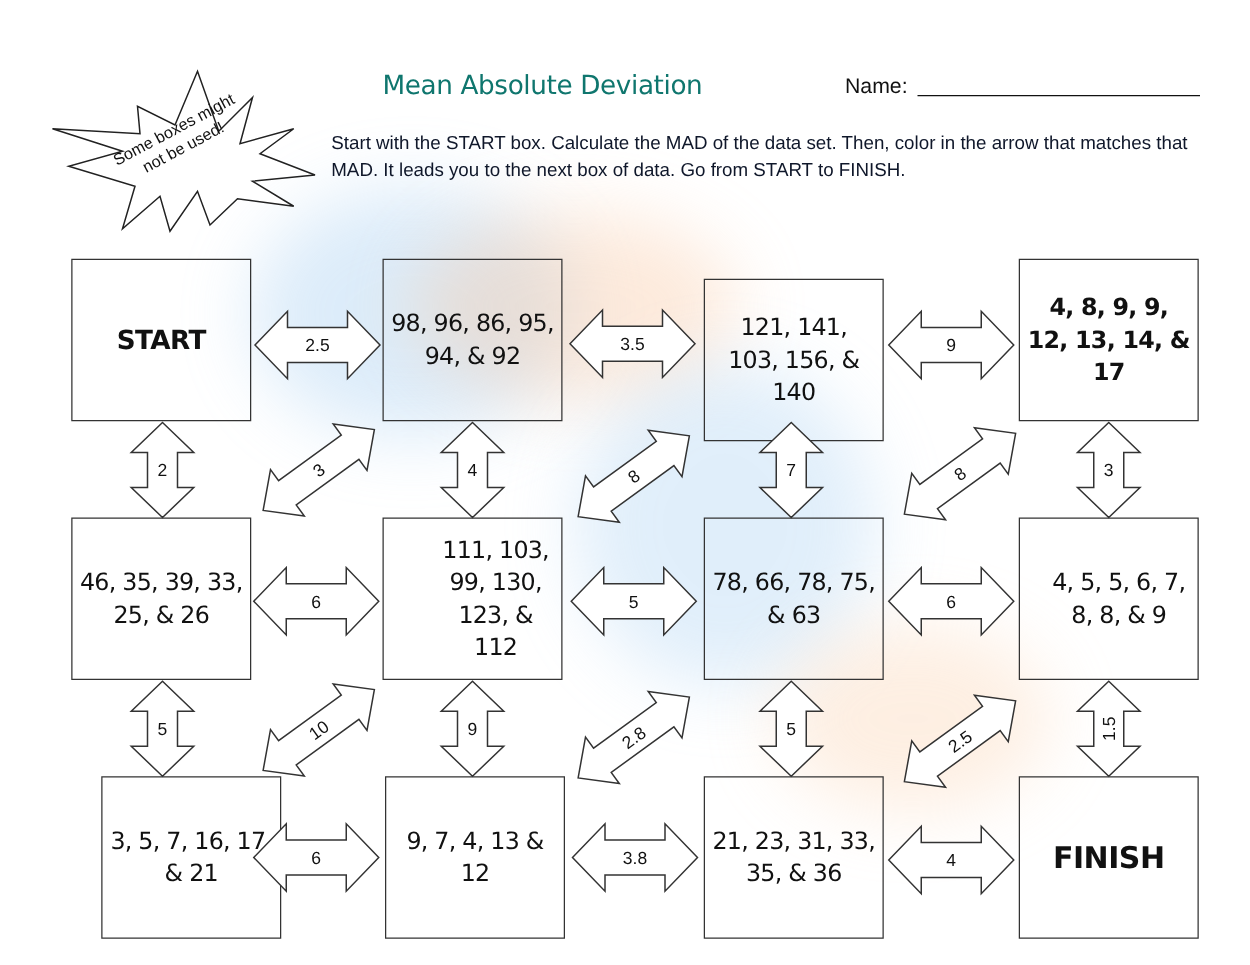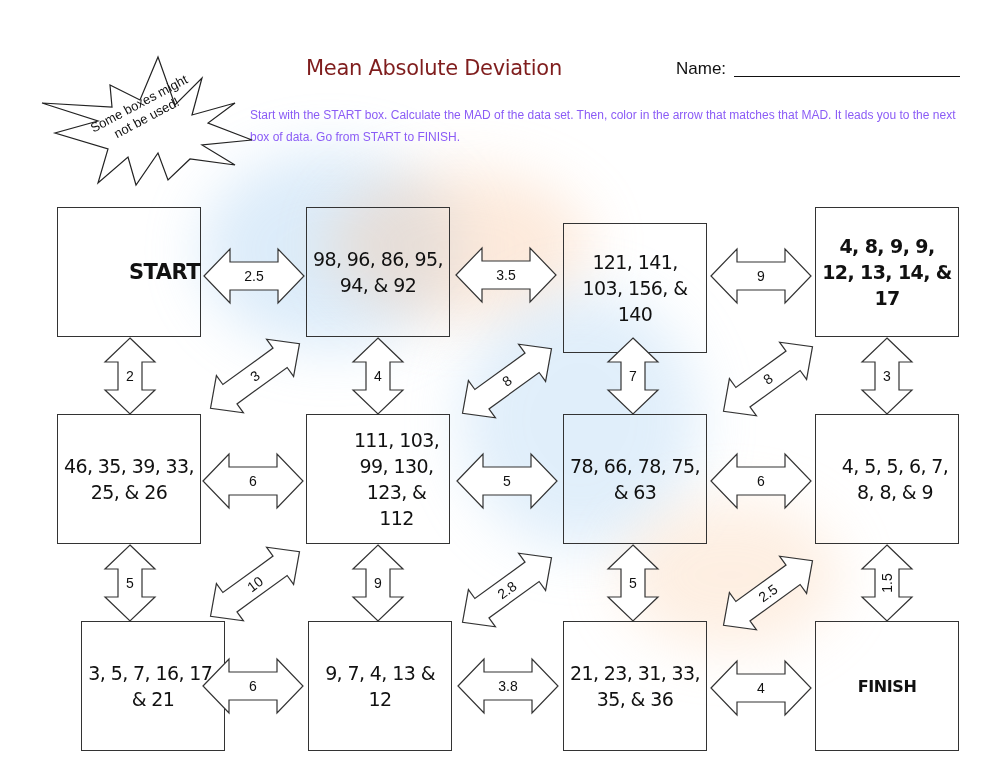--- a/index.html
+++ b/index.html
@@ -3,41 +3,41 @@
 <meta charset="utf-8">
 <style>
   html, body { margin: 0; padding: 0; }
   body {
     width: 1000px; height: 772px; position: relative; overflow: hidden;
     background: #ffffff; font-family: "Liberation Sans", sans-serif; color: #111;
   }
   .wm { position: absolute; border-radius: 50%; filter: blur(28px); opacity: 0.35; pointer-events: none; }
   .title {
     position: absolute; left: 306px; top: 56px; font-size: 21px;
-    font-family: "DejaVu Sans", sans-serif; font-weight: normal; letter-spacing: -0.3px; color: #7f1d1d;
+    font-family: "DejaVu Sans", sans-serif; font-weight: normal; letter-spacing: -0.3px; color: #0f766e;
   }
   .name-label { position: absolute; left: 676px; top: 59px; font-size: 17px; }
   .name-line { position: absolute; left: 734px; top: 76px; width: 226px; border-bottom: 1.5px solid #111; }
   .instructions {
-    position: absolute; left: 250px; top: 104px; width: 720px;
-    font-size: 12px; line-height: 22px; color: #8b5cf6;
+    position: absolute; left: 265px; top: 104px; width: 720px;
+    font-size: 15px; line-height: 22px; color: #0f172a;
   }
   .star { position: absolute; left: 40px; top: 45px; width: 215px; height: 155px; }
   .star-text {
     position: absolute; left: 88px; top: 95px; width: 110px; text-align: center;
     font-size: 13px; line-height: 16px; transform: rotate(-28deg); transform-origin: center;
   }
   .box {
     position: absolute; width: 144px; height: 130px; border: 1.3px solid #333;
     box-sizing: border-box; display: flex; flex-direction: column;
     align-items: center; justify-content: center; text-align: center; background: transparent;
   }
   .box .label { font-size: 21px; font-weight: bold; line-height: 24px; font-family: "DejaVu Sans", sans-serif; letter-spacing: -0.5px; }
   .box .data { font-size: 19px; line-height: 26px; font-family: "DejaVu Sans", sans-serif; letter-spacing: -0.6px; padding: 0 6px; }
-  .box .finish { font-size: 16px; font-weight: bold; font-family: "DejaVu Sans", sans-serif; letter-spacing: -0.4px;}
+  .box .finish { font-size: 24px; font-weight: bold; font-family: "DejaVu Sans", sans-serif; letter-spacing: -0.4px;}
   .arrow { position: absolute; }
   .arrow svg { position: absolute; left: 0; top: 0; overflow: visible; }
   .arrow .val {
     position: absolute; left: 0; top: 0; width: 100%; height: 100%;
     display: flex; align-items: center; justify-content: center; font-size: 14px; color: #111;
   }
 </style>
 </head>
 <body>
 
@@ -49,21 +49,21 @@
 <div class="title">Mean Absolute Deviation</div>
 <div class="name-label">Name:</div>
 <div class="name-line"></div>
 <div class="instructions">Start with the START box. Calculate the MAD of the data set. Then, color in the arrow that matches that MAD. It leads you to the next box of data. Go from START to FINISH.</div>
 
 <svg class="star" viewBox="0 0 215 155">
   <polygon fill="#fff" stroke="#222" stroke-width="1.2" points="118,12 135,60 162,33 152,70 195,58 168,78 212,95 162,100 195,120 150,114 128,135 118,108 96,140 88,112 58,138 68,104 15,88 58,76 2,58 72,62 70,40 100,55"></polygon>
 </svg>
 <div class="star-text">Some boxes might not be used!</div>
 
-<div class="box" style="left:57px;top:207px;align-items:flex-end;">
+<div class="box" style="left:57px;top:207px;">
   <div class="label">START</div>
 </div>
 <div class="box" style="left:306px;top:207px;">
   <div class="data">98, 96, 86, 95, 94, &amp; 92</div>
 </div>
 <div class="box" style="left:563px;top:207px;margin-top:16px;">
   <div class="data">121, 141, 103, 156, &amp; 140</div>
 </div>
 <div class="box" style="left:815px;top:207px;font-weight:bold;">
   <div class="data">4, 8, 9, 9, 12, 13, 14, &amp; 17</div>

